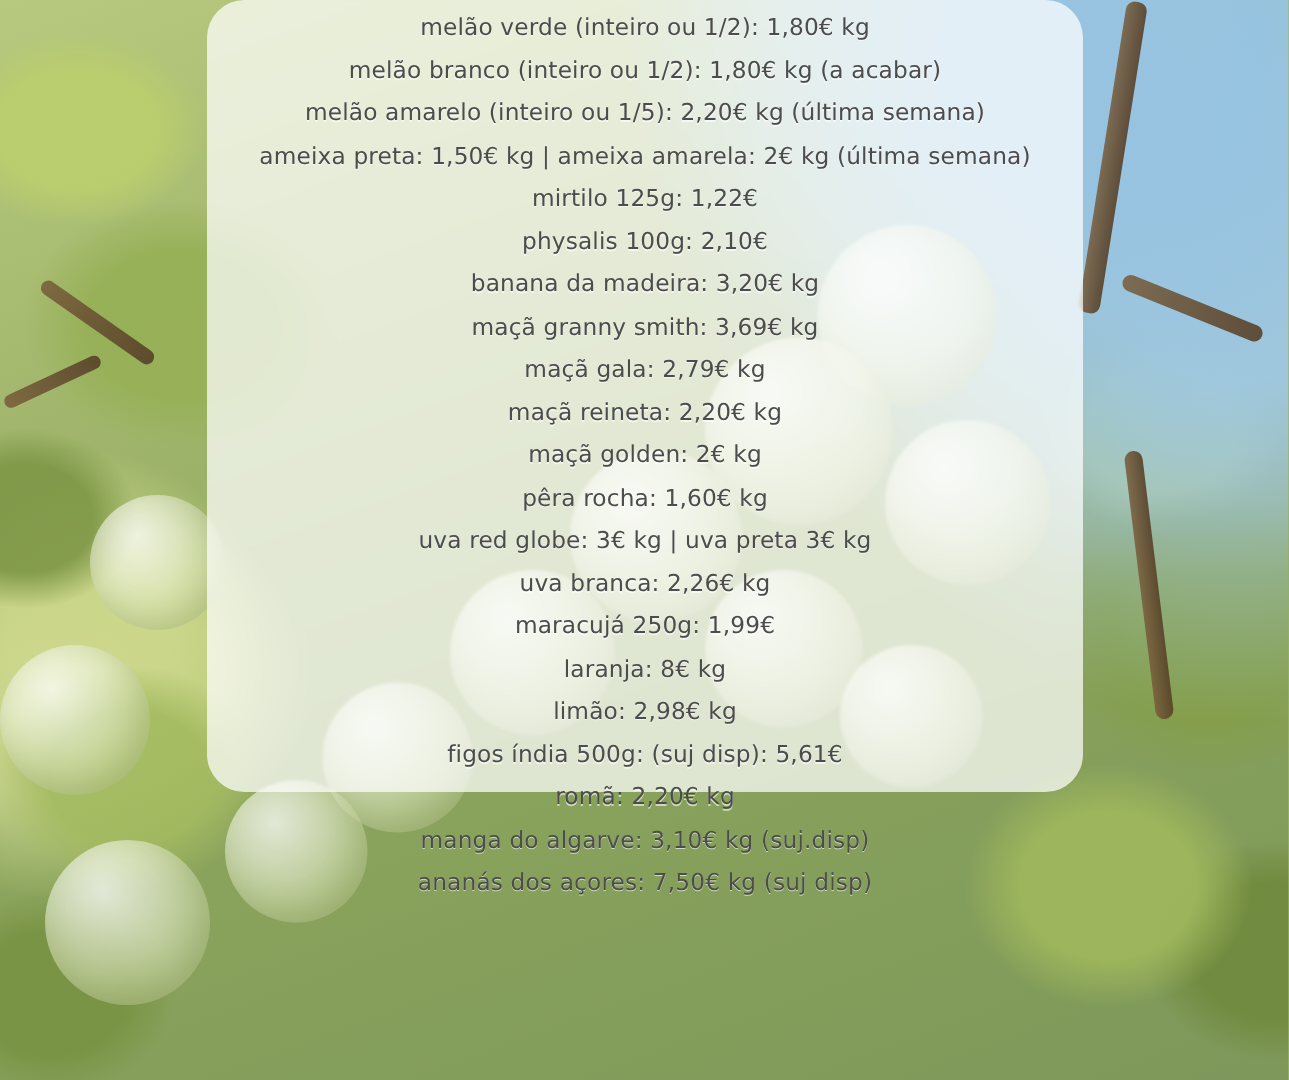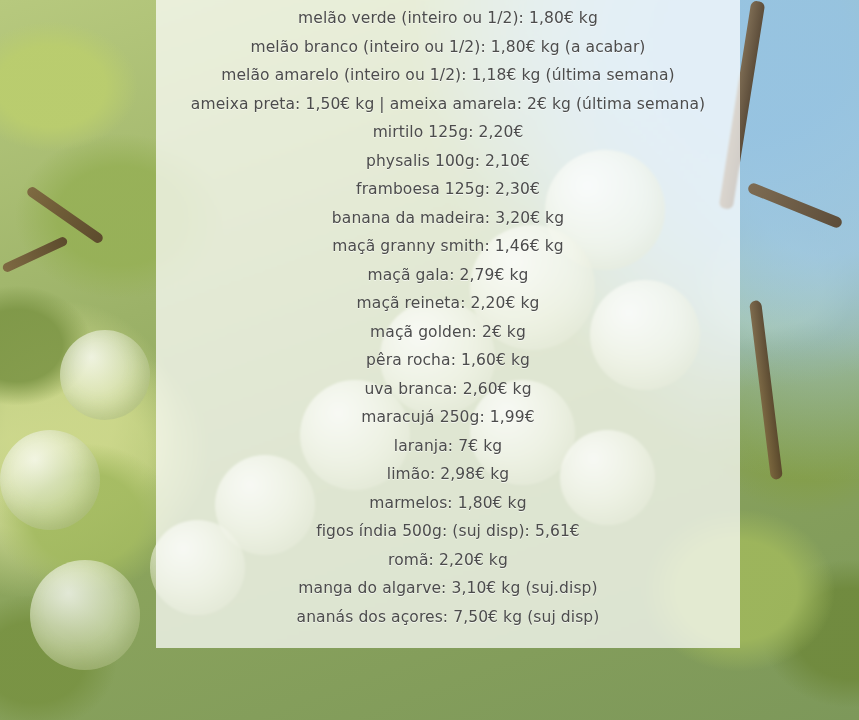--- a/index.html
+++ b/index.html
@@ -63,26 +63,27 @@
   
   .cane {
     position: absolute;
     background: linear-gradient(90deg, rgba(120,92,58,0.85), rgba(86,64,40,0.9));
     border-radius: 6px;
   }
 
   
   .panel {
     position: absolute;
-    left: 156px;
+    left: 138px;
     top: 0;
     width: 584px;
-    height: 648px;
+    height: 528px;
     background: rgba(255,255,255,0.72);
     backdrop-filter: blur(1px);
+    border-radius: 25px;
   }
 
   .list {
     position: absolute;
     left: 0;
     top: 0;
     width: 584px;
     height: 720px;
     padding: 4px 10px 0 10px;
     box-sizing: border-box;
@@ -129,36 +130,35 @@
   <div class="cane" style="left:735px; top:0px; width:14px; height:210px; transform:rotate(9deg);"></div>
   <div class="cane" style="left:745px; top:200px; width:100px; height:11px; transform:rotate(22deg);"></div>
   <div class="cane" style="left:760px; top:300px; width:12px; height:180px; transform:rotate(-7deg);"></div>
   <div class="cane" style="left:20px; top:210px; width:90px; height:10px; transform:rotate(35deg);"></div>
   <div class="cane" style="left:0px; top:250px; width:70px; height:9px; transform:rotate(-25deg);"></div>
 
   <div class="panel">
     <div class="list">
       <div class="line">melão verde (inteiro ou 1/2): 1,80€ kg</div>
       <div class="line">melão branco (inteiro ou 1/2): 1,80€ kg (a acabar)</div>
-      <div class="line">melão amarelo (inteiro ou 1/2): 1,18€ kg (última semana)</div>
+      <div class="line">melão amarelo (inteiro ou 1/5): 2,20€ kg (última semana)</div>
       <div class="line">ameixa preta: 1,50€ kg | ameixa amarela: 2€ kg (última semana)</div>
-      <div class="line">mirtilo 125g: 2,20€</div>
+      <div class="line">mirtilo 125g: 1,22€</div>
       <div class="line">physalis 100g: 2,10€</div>
-      <div class="line">framboesa 125g: 2,30€</div>
       <div class="line">banana da madeira: 3,20€ kg</div>
-      <div class="line">maçã granny smith: 1,46€ kg</div>
+      <div class="line">maçã granny smith: 3,69€ kg</div>
       <div class="line">maçã gala: 2,79€ kg</div>
       <div class="line">maçã reineta: 2,20€ kg</div>
       <div class="line">maçã golden: 2€ kg</div>
       <div class="line">pêra rocha: 1,60€ kg</div>
-      <div class="line">uva branca: 2,60€ kg</div>
+      <div class="line">uva red globe: 3€ kg | uva preta 3€ kg</div>
+      <div class="line">uva branca: 2,26€ kg</div>
       <div class="line">maracujá 250g: 1,99€</div>
-      <div class="line">laranja: 7€ kg</div>
+      <div class="line">laranja: 8€ kg</div>
       <div class="line">limão: 2,98€ kg</div>
-      <div class="line">marmelos: 1,80€ kg</div>
       <div class="line">figos índia 500g: (suj disp): 5,61€</div>
       <div class="line">romã: 2,20€ kg</div>
       <div class="line">manga do algarve: 3,10€ kg (suj.disp)</div>
       <div class="line">ananás dos açores: 7,50€ kg (suj disp)</div>
     </div>
   </div>
 
 </div>
 
 </body></html>

